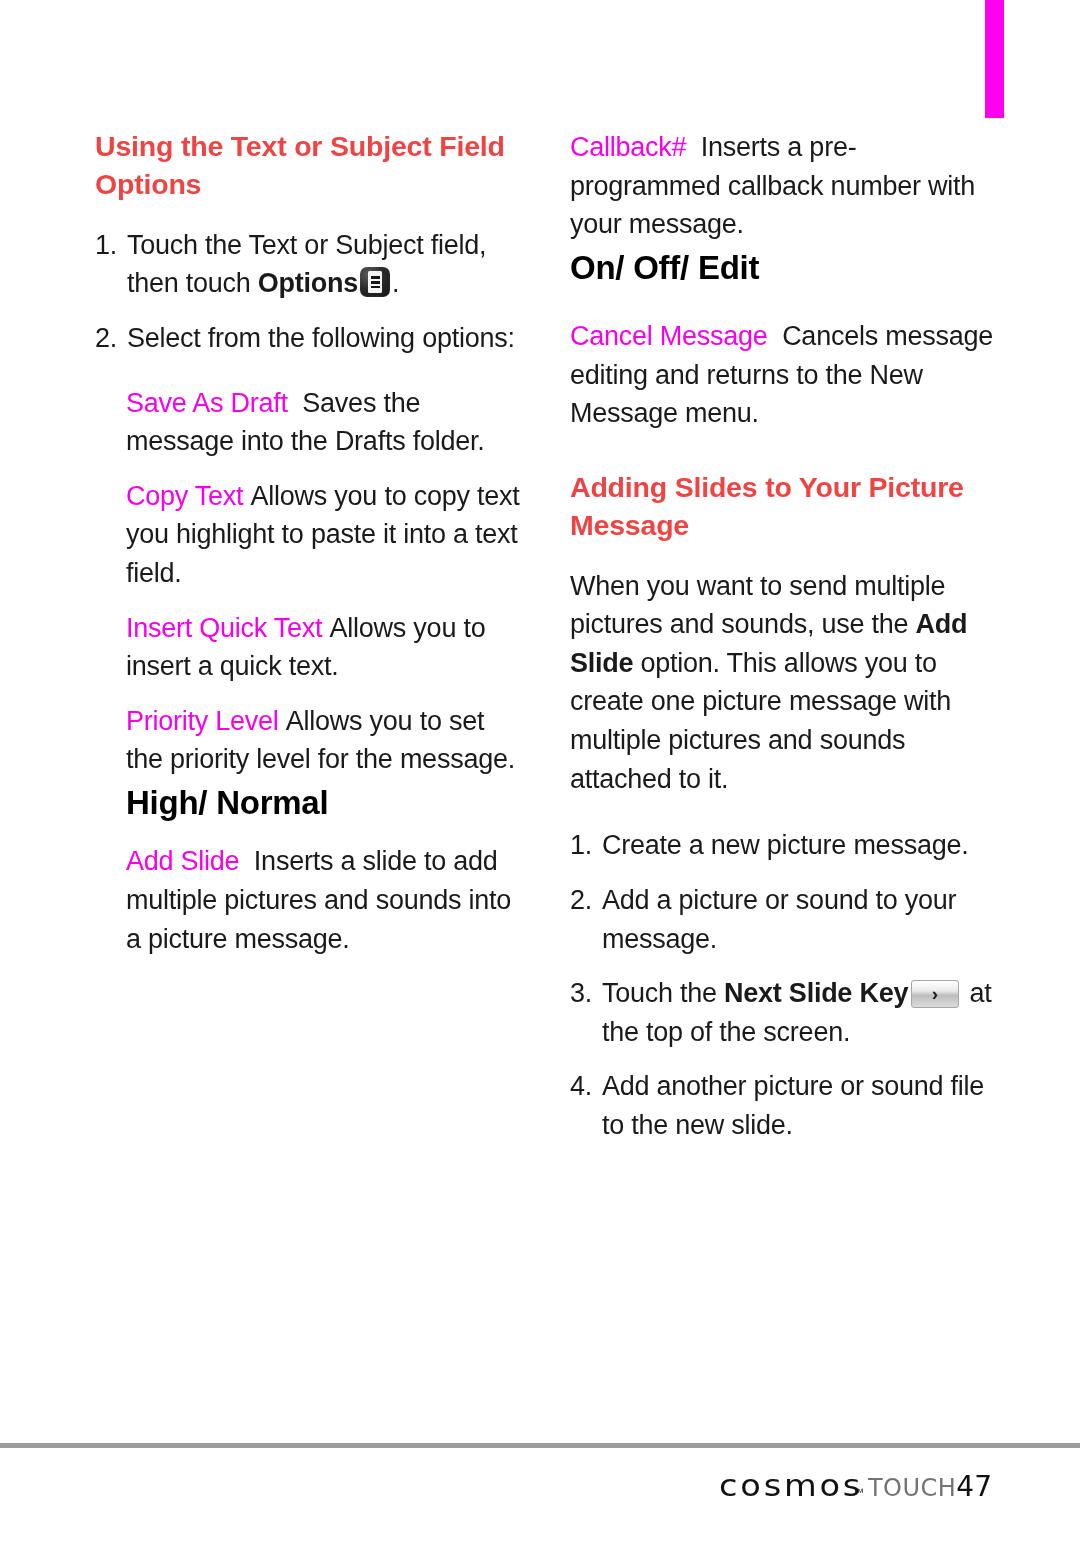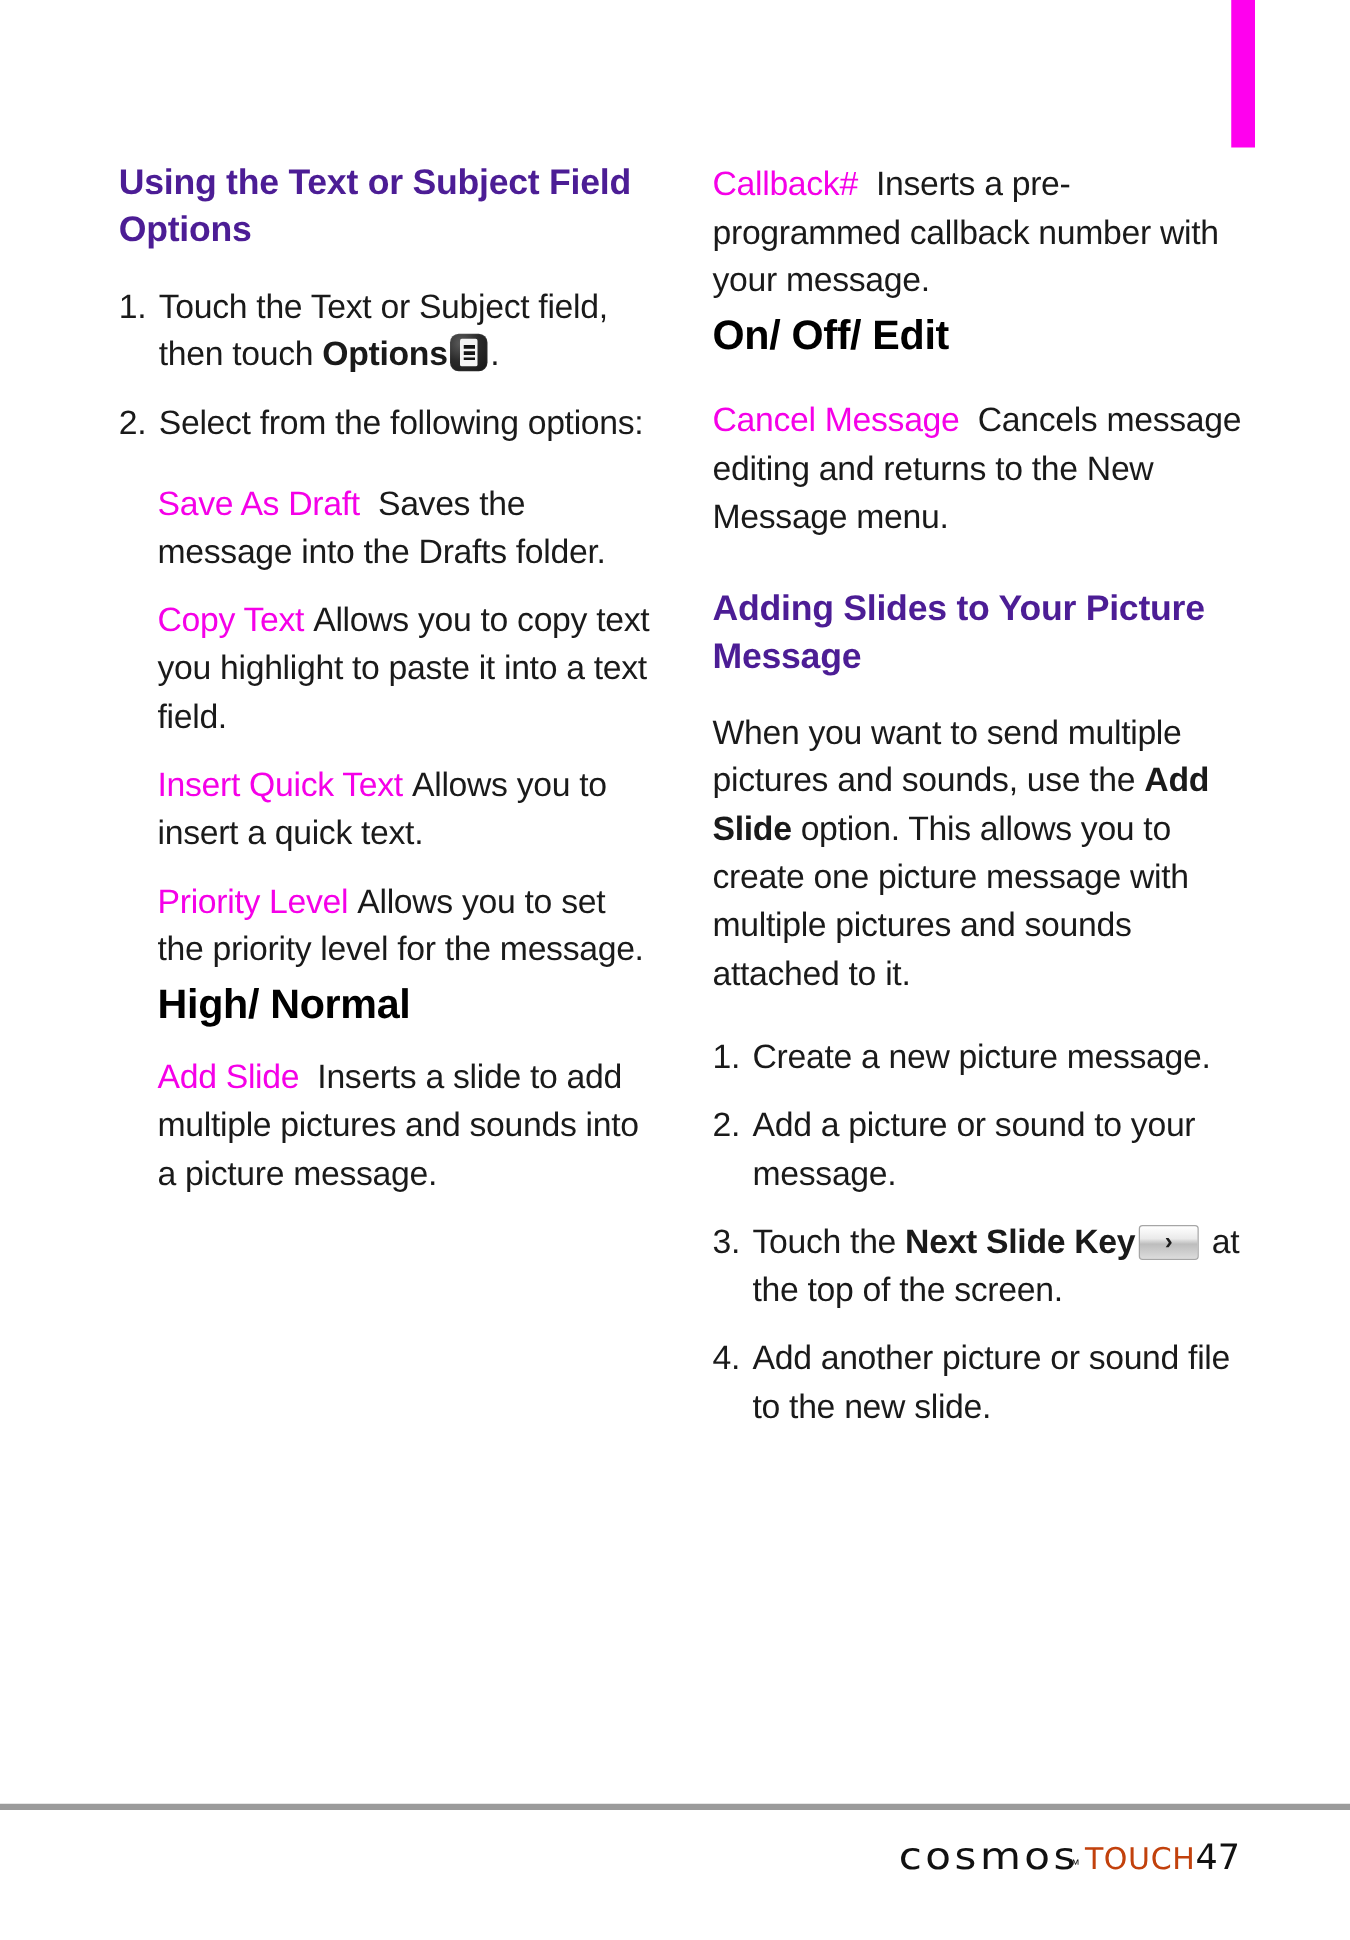--- a/index.html
+++ b/index.html
@@ -42,21 +42,21 @@
   }
   .col-left  { left: 95px; }
   .col-right { left: 570px; }
 
   
   h2.section-heading {
     font-size: 28.5px;
     font-weight: bold;
     line-height: 1.33;
     letter-spacing: -0.2px;
-    color: #4c1d95;
+    color: #ef4444;
     margin: 0 0 22px 0;
     font-family: "Liberation Sans", sans-serif;
   }
 
   .step {
     display: flex;
     align-items: flex-start;
     font-size: 27px;
     line-height: 1.43;
     color: #1a1a1a;
@@ -191,21 +191,21 @@
     font-size: 11px;
     color: #111;
     vertical-align: super;
     margin-left: 5px;
     margin-right: 4px;
   }
   .logo-touch {
     font-family: "DejaVu Sans", sans-serif;
     font-size: 24px;
     letter-spacing: 0.5px;
-    color: #c2410c;
+    color: #737373;
   }
   .page-num {
     font-family: "DejaVu Sans", sans-serif;
     font-size: 28px;
     color: #111;
   }
 </style>
 </head>
 <body>
 

